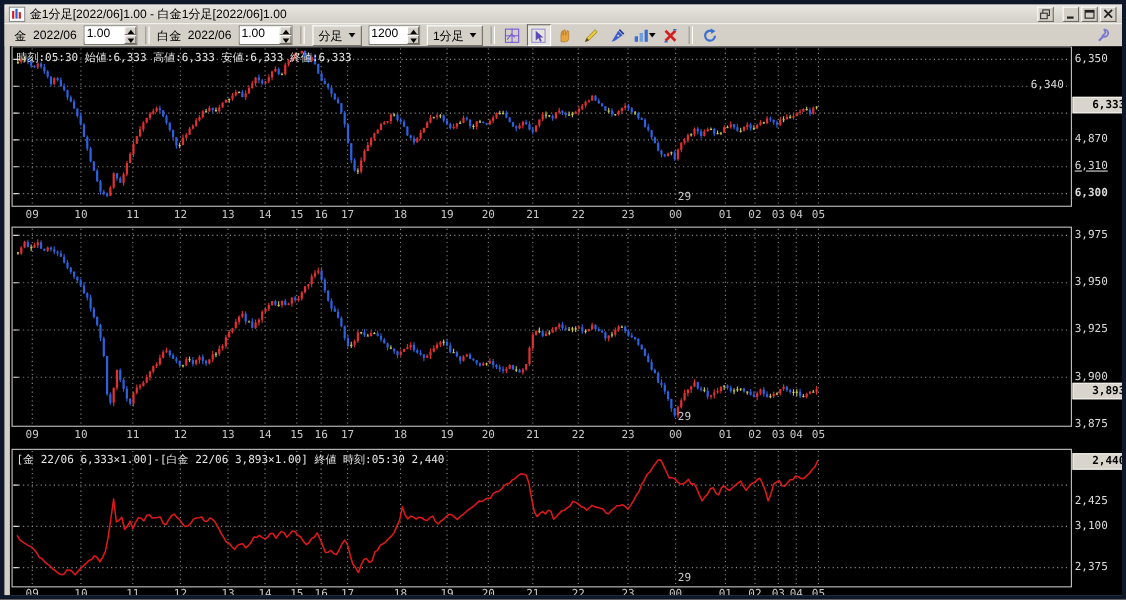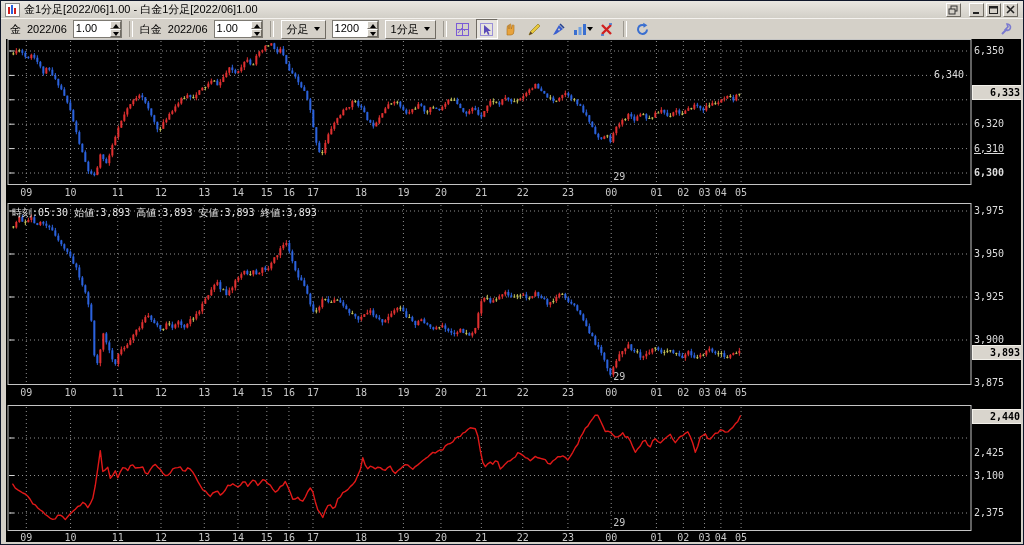--- a/index.html
+++ b/index.html
@@ -1,17 +1,17 @@
 <!DOCTYPE html>
 <html><head>
 <meta charset="utf-8">
 <style>
   html,body{margin:0;padding:0;background:#808080;}
   .window{position:relative;width:1024px;height:545px;background:#d4d0c8;overflow:hidden;
-          font-family:"Liberation Sans",sans-serif;box-sizing:border-box;border:1px solid #0f172a;}
+          font-family:"Liberation Sans",sans-serif;box-sizing:border-box;border:4px solid #0f172a;}
   
   .titlebar{position:absolute;left:0;top:0;width:100%;height:17px;
             background:linear-gradient(#e9e7e1,#d2cfc7);display:flex;align-items:center;
             font-size:11px;color:#000;}
   .titlebar .app-icon{width:13px;height:12px;margin:0 4px 0 4px;background:#fff;border:1px solid #888;
             position:relative;flex:0 0 auto;}
   .titlebar .app-icon i{position:absolute;width:2px;bottom:1px;}
   .titlebar .title-text{flex:1 1 auto;white-space:nowrap;overflow:hidden;}
   .winbtn{width:13px;height:12px;background:#d4d0c8;border:1px solid;border-color:#fff #6f6b63 #6f6b63 #fff;
           margin-left:2px;position:relative;flex:0 0 auto;}
@@ -1252,28 +1252,29 @@
         <line x1="516.7080000000001" y1="368" x2="516.7080000000001" y2="490" stroke="#8f8f8f" stroke-width="1" stroke-dasharray="1 3"></line>
         <line x1="561.9219999999999" y1="368" x2="561.9219999999999" y2="490" stroke="#8f8f8f" stroke-width="1" stroke-dasharray="1 3"></line>
         <line x1="605.212" y1="368" x2="605.212" y2="490" stroke="#8f8f8f" stroke-width="1" stroke-dasharray="1 3"></line>
         <line x1="650.426" y1="368" x2="650.426" y2="490" stroke="#8f8f8f" stroke-width="1" stroke-dasharray="1 3"></line>
         <line x1="677.362" y1="368" x2="677.362" y2="490" stroke="#8f8f8f" stroke-width="1" stroke-dasharray="1 3"></line>
         <line x1="698.526" y1="368" x2="698.526" y2="490" stroke="#8f8f8f" stroke-width="1" stroke-dasharray="1 3"></line>
         <line x1="714.88" y1="368" x2="714.88" y2="490" stroke="#8f8f8f" stroke-width="1" stroke-dasharray="1 3"></line>
         <line x1="735.082" y1="368" x2="735.082" y2="490" stroke="#8f8f8f" stroke-width="1" stroke-dasharray="1 3"></line>
         <path d="M6.8,445.2L9.3,449.1L11.8,450.8L14.3,452.4L16.8,454.0L19.3,455.0L21.8,457.3L24.3,460.5L26.8,464.8L29.3,465.9L31.8,469.0L34.3,471.0L36.8,472.6L39.3,475.5L41.8,477.2L44.3,479.3L46.8,480.4L49.3,479.9L51.8,476.2L54.3,476.2L56.8,477.7L59.3,480.6L61.8,477.5L64.3,474.7L66.8,472.4L69.3,470.2L71.8,467.5L74.3,466.6L76.8,463.3L79.3,464.8L81.8,468.7L84.3,464.7L86.8,459.3L89.3,446.5L91.8,429.4L94.3,411.7L96.8,432.5L99.3,430.8L101.8,428.3L104.3,439.4L106.8,436.2L109.3,431.8L111.8,438.7L114.3,432.8L116.8,428.6L119.3,429.1L121.8,431.6L124.3,426.7L126.8,425.9L129.3,429.0L131.8,428.7L134.3,428.5L136.8,428.0L139.3,433.9L141.8,435.0L144.3,430.6L146.8,427.1L149.3,425.4L151.8,428.2L154.3,430.4L156.8,434.2L159.3,436.6L161.8,436.2L164.3,434.0L166.8,429.9L169.3,428.9L171.8,428.6L174.3,427.9L176.8,431.6L179.3,432.0L181.8,428.8L184.3,430.2L186.8,433.1L189.3,437.4L191.8,442.4L194.3,446.6L196.8,450.8L199.3,451.9L201.8,455.0L204.3,457.4L206.8,454.0L209.3,452.8L211.8,452.3L214.3,456.1L216.8,454.1L219.3,451.0L221.8,446.2L224.3,446.6L226.8,444.8L229.3,446.5L231.8,447.9L234.3,446.4L236.8,443.0L239.3,443.0L241.8,447.3L244.3,444.0L246.8,441.1L249.3,442.2L251.8,446.5L254.3,443.7L256.8,440.7L259.3,441.5L261.8,444.6L264.3,446.2L266.8,450.1L269.3,453.1L271.8,451.4L274.3,447.5L276.8,446.4L279.3,442.5L281.8,447.7L284.3,453.6L286.8,460.2L289.3,460.0L291.8,458.3L294.3,461.2L296.8,462.2L299.3,458.0L301.8,452.5L304.3,449.0L306.8,452.8L309.3,462.7L311.8,470.9L314.3,474.1L316.8,478.5L319.3,471.6L321.8,466.7L324.3,465.8L326.8,469.4L329.3,467.8L331.8,459.8L334.3,458.0L336.8,453.6L339.3,452.3L341.8,450.6L344.3,447.6L346.8,445.4L349.3,442.2L351.8,436.3L354.3,430.8L356.8,418.7L359.3,426.2L361.8,429.8L364.3,427.2L366.8,428.1L369.3,429.9L371.8,428.2L374.3,428.6L376.8,430.6L379.3,431.2L381.8,428.6L384.3,427.2L386.8,432.1L389.3,434.4L391.8,431.7L394.3,429.9L396.8,427.5L399.3,425.6L401.8,426.0L404.3,428.3L406.8,430.3L409.3,427.6L411.8,425.9L414.3,423.7L416.8,421.5L419.3,419.7L421.8,418.0L424.3,415.6L426.8,413.4L429.3,414.0L431.8,412.1L434.3,410.9L436.8,411.0L439.3,406.8L441.8,405.2L444.3,404.5L446.8,402.9L449.3,399.4L451.8,397.8L454.3,397.4L456.8,394.1L459.3,393.1L461.8,390.5L464.3,388.7L466.8,389.2L469.3,389.8L471.8,397.0L474.3,411.5L476.8,423.4L479.3,427.7L481.8,424.8L484.3,423.1L486.8,425.2L489.3,421.9L491.8,422.7L494.3,430.0L496.8,427.8L499.3,424.9L501.8,422.4L504.3,421.8L506.8,419.5L509.3,418.0L511.8,413.7L514.3,414.7L516.8,416.3L519.3,418.6L521.8,419.4L524.3,421.8L526.8,419.6L529.3,417.4L531.8,418.8L534.3,419.3L536.8,420.0L539.3,420.7L541.8,424.3L544.3,425.0L546.8,422.0L549.3,420.2L551.8,417.7L554.3,417.8L556.8,416.9L559.3,418.3L561.8,420.9L564.3,417.4L566.8,413.3L569.3,408.5L571.8,405.3L574.3,398.3L576.8,394.4L579.3,389.2L581.8,387.1L584.3,382.9L586.8,379.6L589.3,376.1L591.8,376.3L594.3,381.5L596.8,386.9L599.3,392.5L601.8,392.2L604.3,393.1L606.8,395.8L609.3,398.0L611.8,397.9L614.3,396.4L616.8,393.8L619.3,398.1L621.8,397.8L624.3,401.8L626.8,407.9L629.3,413.3L631.8,409.7L634.3,407.0L636.8,402.3L639.3,401.3L641.8,406.2L644.3,407.9L646.8,401.6L649.3,399.8L651.8,402.5L654.3,403.9L656.8,401.4L659.3,399.3L661.8,397.2L664.3,395.3L666.8,400.2L669.3,403.7L671.8,400.4L674.3,397.5L676.8,396.7L679.3,394.3L681.8,392.8L684.3,397.8L686.8,404.2L689.3,413.3L691.8,407.3L694.3,398.0L696.8,396.5L699.3,394.8L701.8,399.5L704.3,400.1L706.8,397.1L709.3,394.2L711.8,394.1L714.3,390.8L716.8,391.4L719.3,393.1L721.8,392.9L724.3,390.5L726.8,388.4L729.3,384.8L731.8,382.4L734.3,377.0" fill="none" stroke="#e01818" stroke-width="1.4" stroke-linejoin="round" stroke-linecap="round"></path>
       </svg>
-    <div class="info-line" id="info2">時刻:05:30 始値:3,893 高値:3,893 安値:3,893 終値:3,893</div>
+    <div class="info-line" id="info1">時刻:05:30 始値:6,333 高値:6,333 安値:6,333 終値:6,333</div>
+    <div class="info-line" id="info3">[金 22/06 6,333×1.00]-[白金 22/06 3,893×1.00] 終値 時刻:05:30 2,440</div>
     <div class="badge" id="badge1" style="top: 46px;">6,333</div>
     <div class="badge" id="badge2" style="top: 306px;">3,893</div>
     <div class="badge" id="badge3" style="top: 370px;">2,440</div>
     <div id="labels-layer">
         <div class="axis-label" style="left: 968px; top: 6px;">6,350</div>
         <div class="axis-label" style="left: 928px; top: 30.4px;">6,340</div>
-        <div class="axis-label" style="left: 968px; top: 79.2px;">6,320</div>
+        <div class="axis-label" style="left: 968px; top: 79.2px;">4,870</div>
         <div class="axis-label" style="left: 968px; top: 103.6px; text-decoration: underline;">6,310</div>
         <div class="axis-label" style="left: 968px; top: 128px; font-weight: bold;">6,300</div>
         <div class="axis-label x-label" style="left: 20.316px; top: 148px;">09</div>
         <div class="axis-label x-label" style="left: 64.568px; top: 148px;">10</div>
         <div class="axis-label x-label" style="left: 111.706px; top: 148px;">11</div>
         <div class="axis-label x-label" style="left: 154.996px; top: 148px;">12</div>
         <div class="axis-label x-label" style="left: 198.286px; top: 148px;">13</div>
         <div class="axis-label x-label" style="left: 231.956px; top: 148px;">14</div>
         <div class="axis-label x-label" style="left: 260.816px; top: 148px;">15</div>
         <div class="axis-label x-label" style="left: 282.942px; top: 148px;">16</div>

